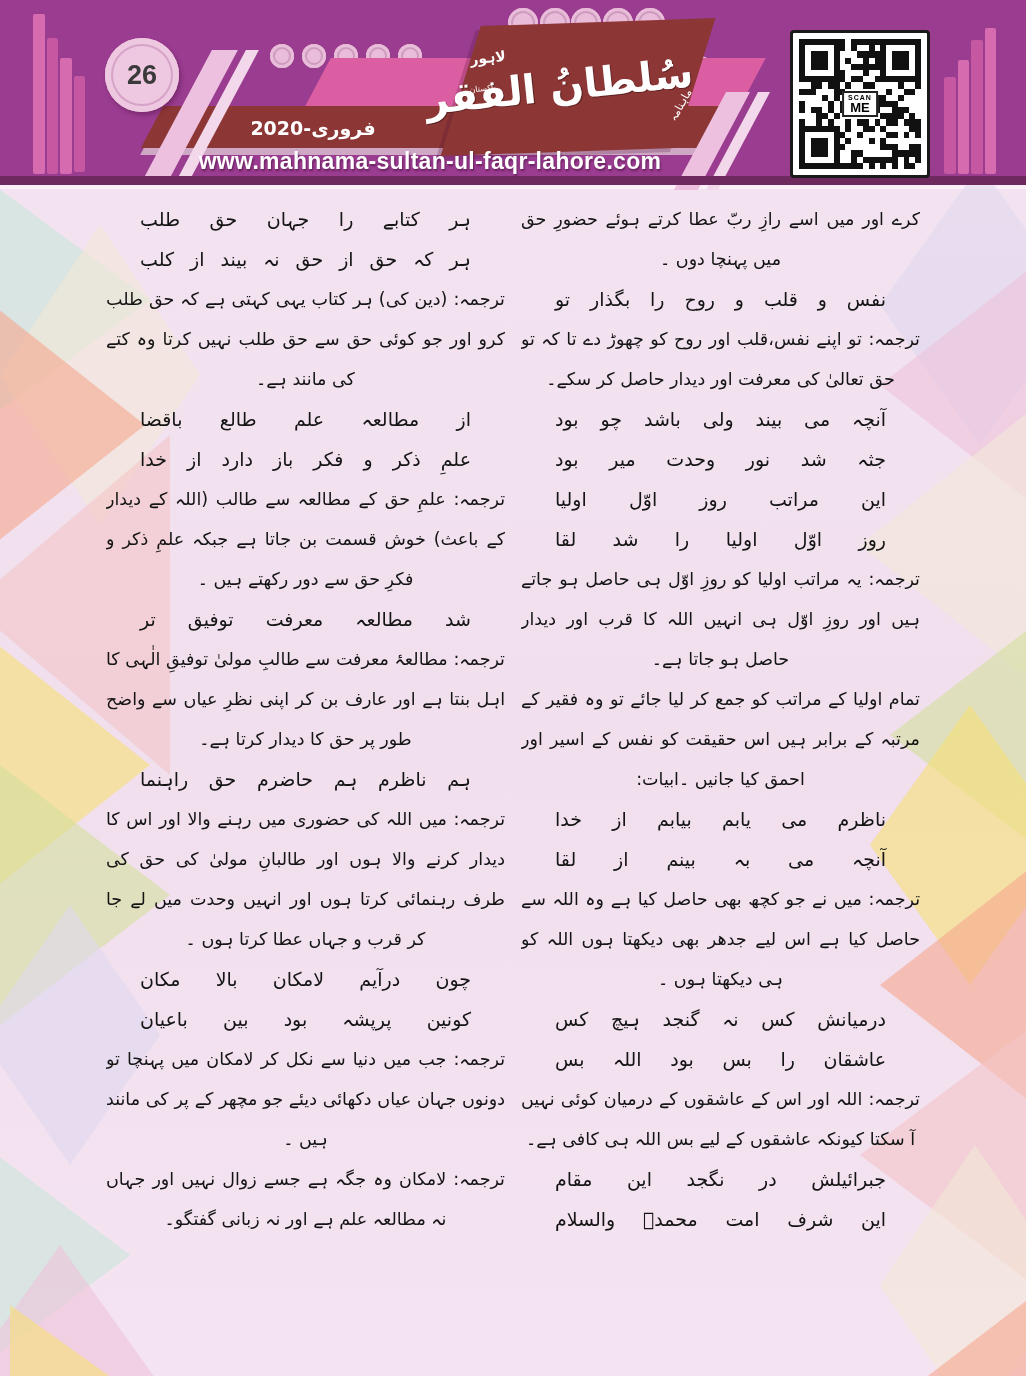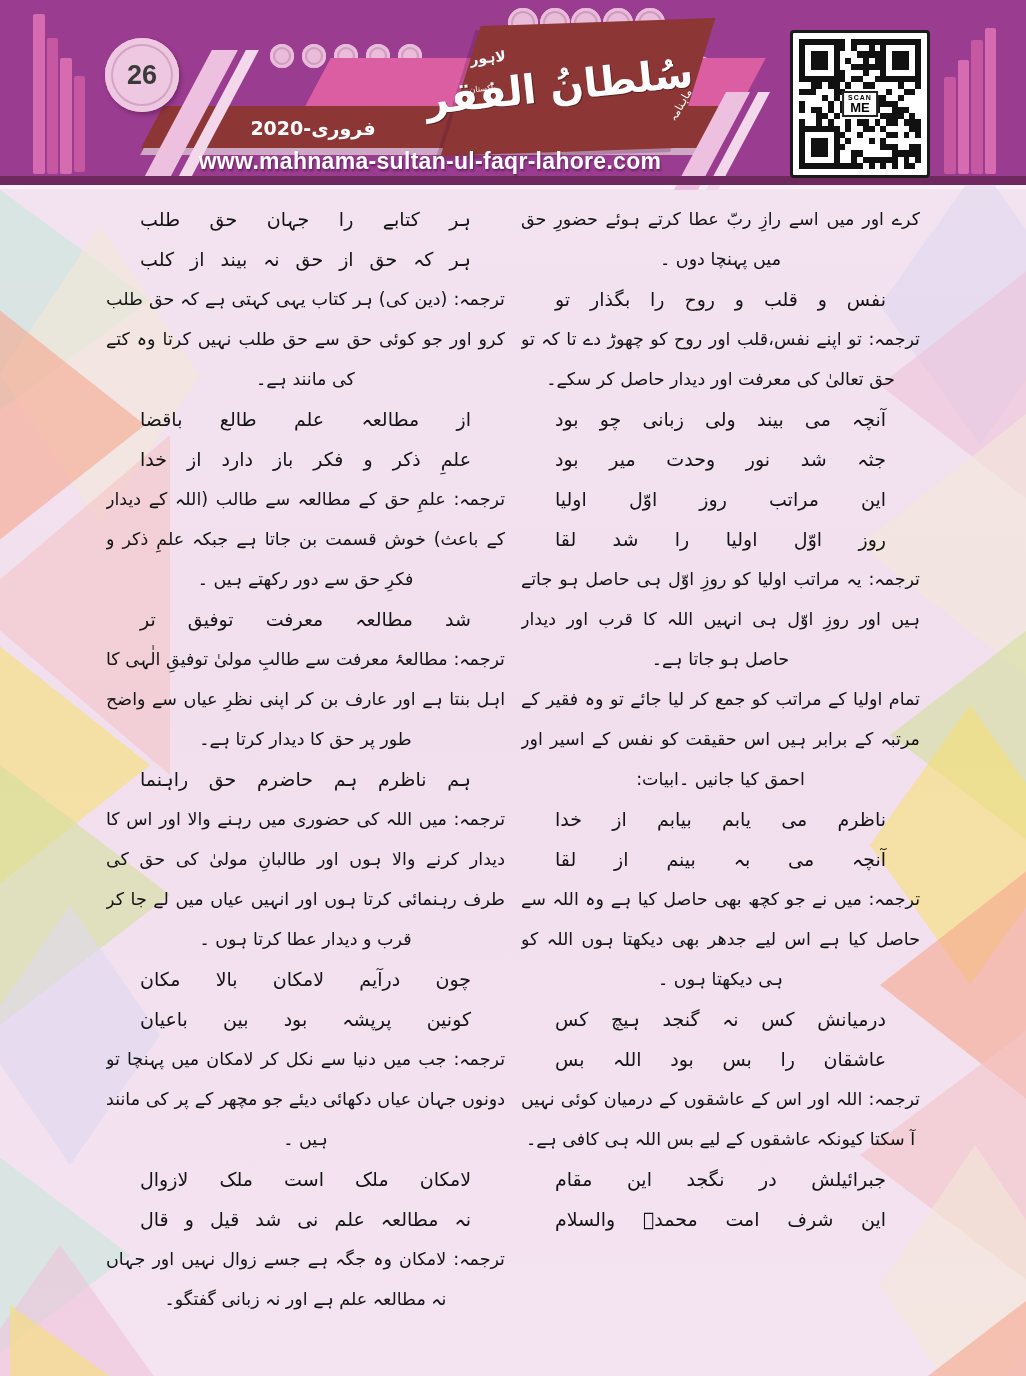--- a/index.html
+++ b/index.html
@@ -425,21 +425,21 @@
   <div class="shape tri-l c-coral" style="left:890px;top:1090px;width:170px;height:260px;"></div>
 
   <div class="columns">
     <div class="col" id="col-right">
         <p>کرے اور میں اسے رازِ ربّ عطا کرتے ہوئے حضورِ حق میں پہنچا دوں ۔</p>
         <div class="couplet">
           <div class="cline">نفس و قلب و روح را بگذار تو</div>
         </div>
         <p>ترجمہ: تو اپنے نفس،قلب اور روح کو چھوڑ دے تا کہ تو حق تعالیٰ کی معرفت اور دیدار حاصل کر سکے۔</p>
         <div class="couplet">
-          <div class="cline">آنچہ می بیند ولی زبانی چو بود</div>
+          <div class="cline">آنچہ می بیند ولی باشد چو بود</div>
           <div class="cline">جثہ شد نور وحدت میر بود</div>
         </div>
         <div class="couplet">
           <div class="cline">این مراتب روز اوّل اولیا</div>
           <div class="cline">روز اوّل اولیا را شد لقا</div>
         </div>
         <p>ترجمہ: یہ مراتب اولیا کو روزِ اوّل ہی حاصل ہو جاتے ہیں اور روزِ اوّل ہی انہیں اللہ کا قرب اور دیدار حاصل ہو جاتا ہے۔</p>
         <p>تمام اولیا کے مراتب کو جمع کر لیا جائے تو وہ فقیر کے مرتبہ کے برابر ہیں اس حقیقت کو نفس کے اسیر اور احمق کیا جانیں ۔ابیات:</p>
         <div class="couplet">
           <div class="cline">ناظرم می یابم بیابم از خدا</div>
@@ -467,26 +467,22 @@
           <div class="cline">علمِ ذکر و فکر باز دارد از خدا</div>
         </div>
         <p>ترجمہ: علمِ حق کے مطالعہ سے طالب (اللہ کے دیدار کے باعث) خوش قسمت بن جاتا ہے جبکہ علمِ ذکر و فکرِ حق سے دور رکھتے ہیں ۔</p>
         <div class="couplet">
           <div class="cline">شد مطالعہ معرفت توفیق تر</div>
         </div>
         <p>ترجمہ: مطالعۂ معرفت سے طالبِ مولیٰ توفیقِ الٰہی کا اہل بنتا ہے اور عارف بن کر اپنی نظرِ عیاں سے واضح طور پر حق کا دیدار کرتا ہے۔</p>
         <div class="couplet">
           <div class="cline">ہم ناظرم ہم حاضرم حق راہنما</div>
         </div>
-        <p>ترجمہ: میں اللہ کی حضوری میں رہنے والا اور اس کا دیدار کرنے والا ہوں اور طالبانِ مولیٰ کی حق کی طرف رہنمائی کرتا ہوں اور انہیں عیاں میں لے جا کر قرب و دیدار عطا کرتا ہوں ۔</p>
+        <p>ترجمہ: میں اللہ کی حضوری میں رہنے والا اور اس کا دیدار کرنے والا ہوں اور طالبانِ مولیٰ کی حق کی طرف رہنمائی کرتا ہوں اور انہیں وحدت میں لے جا کر قرب و جہاں عطا کرتا ہوں ۔</p>
         <div class="couplet">
           <div class="cline">چون درآیم لامکان بالا مکان</div>
           <div class="cline">کونین پرپشہ بود بین باعیان</div>
         </div>
         <p>ترجمہ: جب میں دنیا سے نکل کر لامکان میں پہنچا تو دونوں جہان عیاں دکھائی دیئے جو مچھر کے پر کی مانند ہیں ۔</p>
-        <div class="couplet">
-          <div class="cline">لامکان ملک است ملک لازوال</div>
-          <div class="cline">نہ مطالعہ علم نی شد قیل و قال</div>
-        </div>
         <p>ترجمہ: لامکان وہ جگہ ہے جسے زوال نہیں اور جہاں نہ مطالعہ علم ہے اور نہ زبانی گفتگو۔</p>
       </div>
   </div>
 </div>
 
 </body></html>

